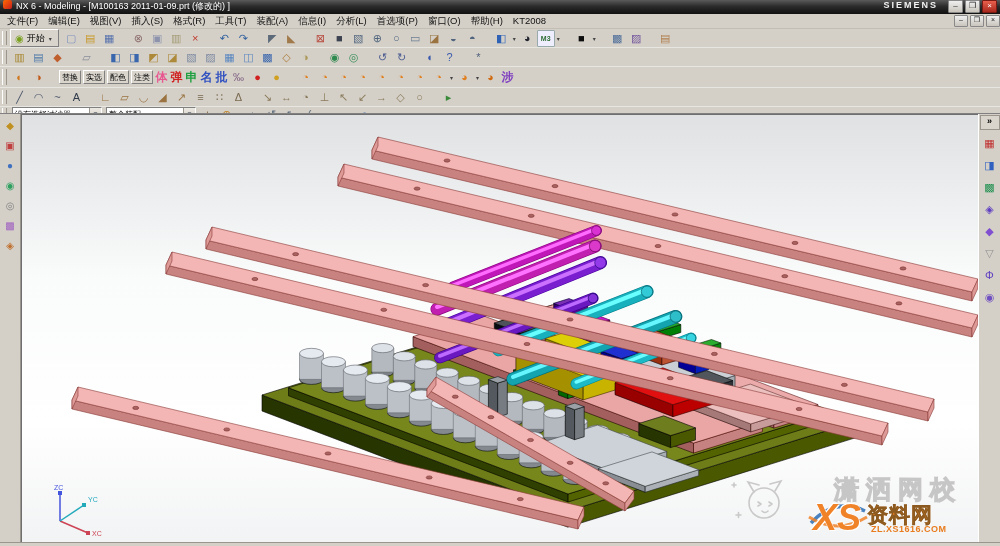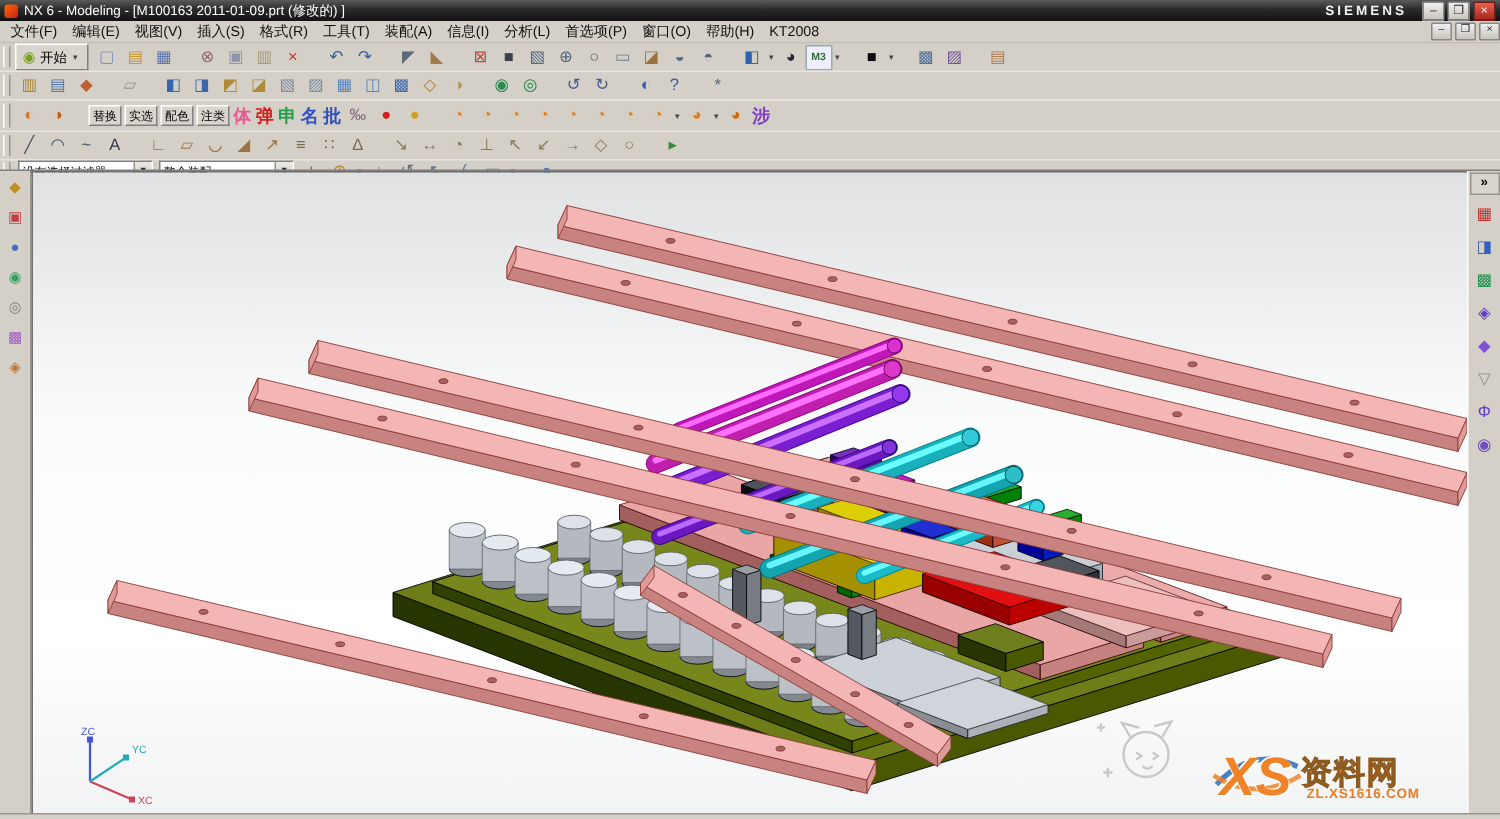--- a/index.html
+++ b/index.html
@@ -1,19 +1,19 @@
 <!DOCTYPE html>
 <html><head>
 <meta charset="utf-8">
 <style>
   html,body{margin:0;padding:0}
   body{width:1000px;height:546px;overflow:hidden;position:relative;background:#d4d0c8;
        font-family:"Liberation Sans",sans-serif;-webkit-font-smoothing:antialiased;user-select:none}
   
-  #titlebar{height:14px;display:flex;align-items:center;padding:0 3px;
+  #titlebar{height:14px;display:flex;padding:0 3px;
     background:linear-gradient(180deg,#5a5a5a,#2b2b2b 45%,#111);color:#fff;font-size:9px}
   #titlebar .appicon{width:9px;height:9px;background:linear-gradient(135deg,#ff6a00,#c81e1e);
     border-radius:2px;margin-right:4px;flex:0 0 auto}
   #titlebar .ttl{white-space:nowrap;overflow:hidden;flex:1}
   #titlebar .brand{font-weight:bold;letter-spacing:2px;font-size:9px;color:#f2f2f2;margin-right:8px}
   .winbtn{width:13px;height:11px;margin-left:2px;background:linear-gradient(#efefef,#c9c5bd);
     border:1px solid #888;color:#222;font-size:8px;line-height:9px;text-align:center;border-radius:1px}
   .winbtn.close{background:linear-gradient(#e8604c,#b club);background:linear-gradient(#e8604c,#a8281e);color:#fff;border-color:#7a1a12}
   
   #menubar{height:14px;display:flex;align-items:center;background:#d4d0c8;border-bottom:1px solid #c2beb6;font-size:9.5px;padding-left:2px}
@@ -565,20 +565,21 @@
           <circle cx="40" cy="30" r="15"></circle>
           <path d="M30,19 l-6,-10 l11,3"></path>
           <path d="M51,18 l6,-10 l-11,3"></path>
           <path d="M34,29 l3,2 M37,31 l-3,2"></path>
           <path d="M45,29 l3,2 M48,31 l-3,2"></path>
           <path d="M38,38 q3,3 6,0"></path>
           <path d="M8,12 l4,0 M10,10 l0,4"></path>
           <path d="M12,42 l5,0 M14.5,39.5 l0,5"></path>
         </g>
       </svg>
+      <div id="wm-brand">潇洒网校</div>
       <div id="wm-logo">
         <svg width="165" height="42" viewBox="0 0 165 42" style="position:absolute;left:0;top:0">
           <path d="M4,28 Q28,2 58,16" fill="none" stroke="#2a6db5" stroke-width="3.5" opacity=".85"></path>
           <path d="M2,22 Q30,40 60,22" fill="none" stroke="#f08228" stroke-width="3" opacity=".85"></path>
         </svg>
         <span id="wm-xs">XS</span>
         <span id="wm-zi">资料网</span>
         <span id="wm-url">ZL.XS1616.COM</span>
       </div>
     </div>

